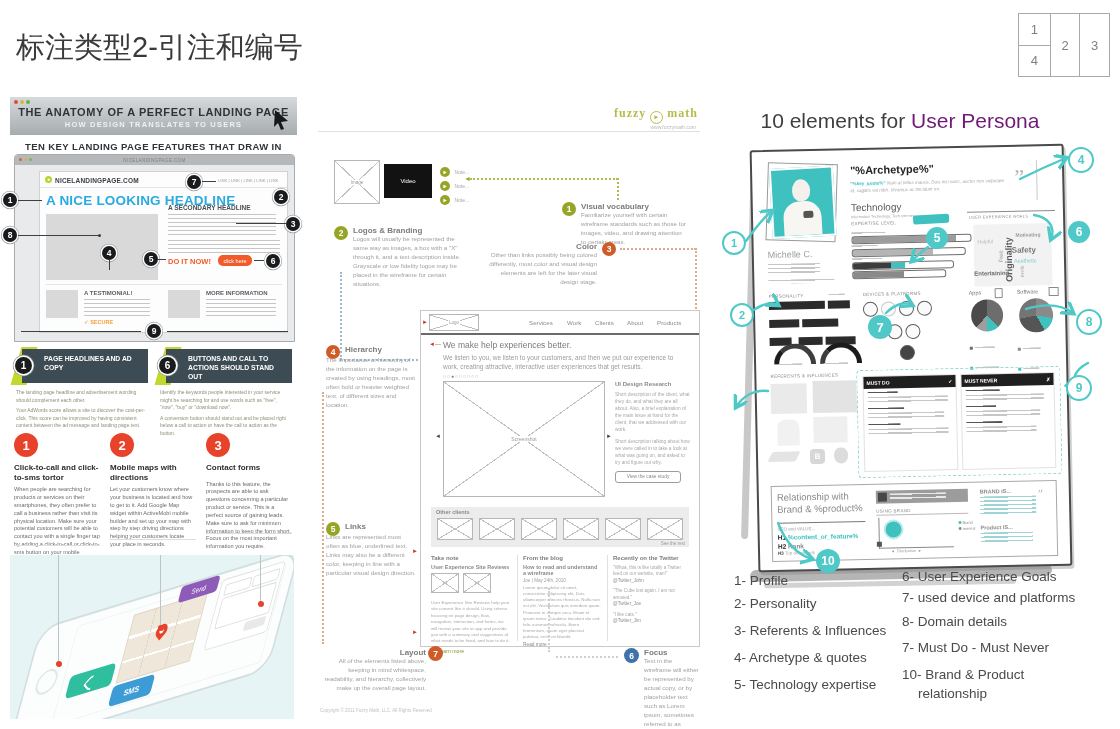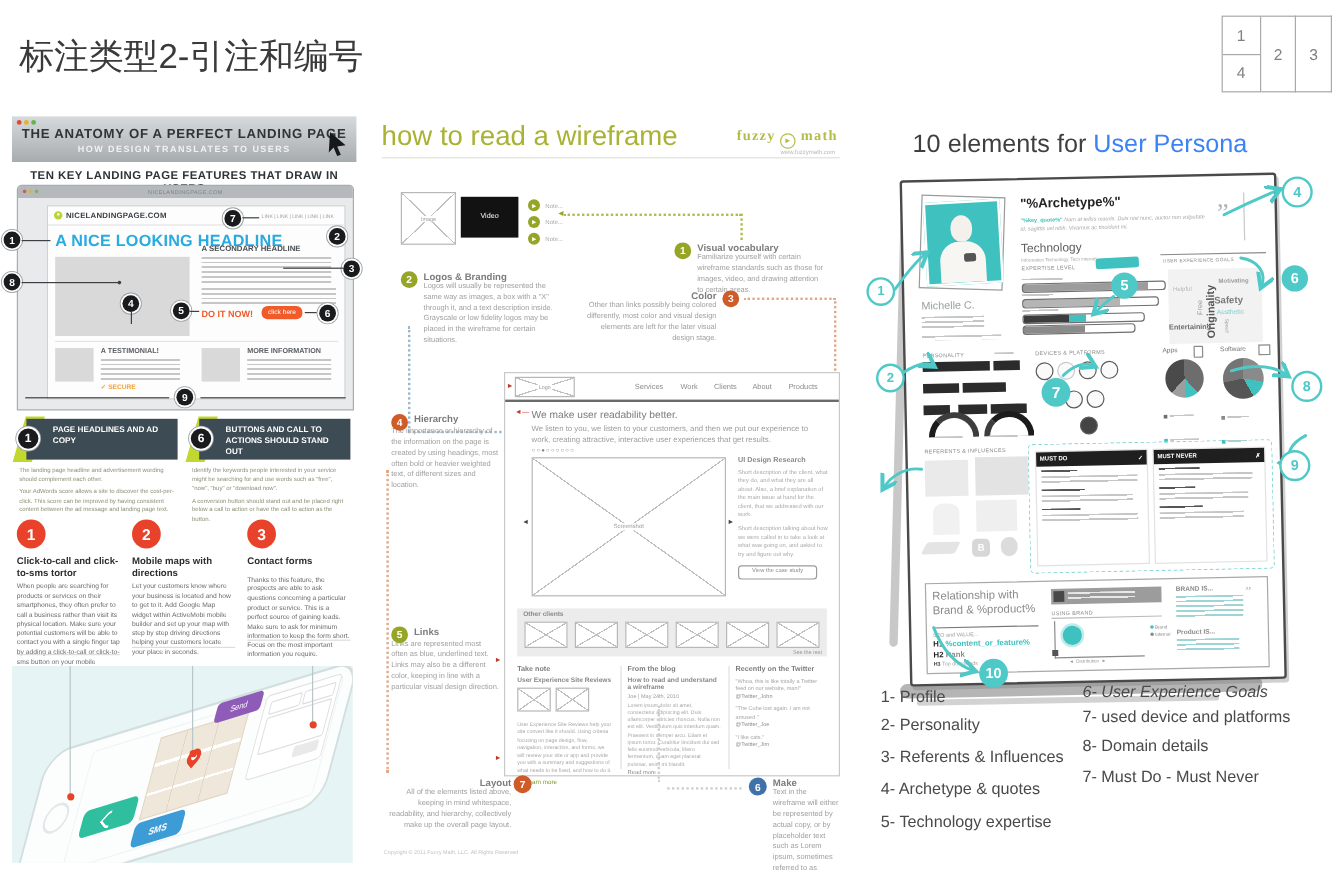--- a/index.html
+++ b/index.html
@@ -194,21 +194,20 @@
     <div class="a" style="left:48px;top:-14px;width:1px;height:122px;background:#b9c6c8;"></div>
     <span class="a" style="left:45.5px;top:106px;width:6px;height:6px;border-radius:50%;background:#e8432a;"></span>
     <div class="a" style="left:150px;top:-20px;width:1px;height:92px;background:#b9c6c8;"></div>
     <span class="a" style="left:147.5px;top:70px;width:6px;height:6px;border-radius:50%;background:#e8432a;"></span>
     <div class="a" style="left:250px;top:-26px;width:1px;height:74px;background:#b9c6c8;"></div>
     <span class="a" style="left:247.5px;top:46px;width:6px;height:6px;border-radius:50%;background:#e8432a;"></span>
   </div>
 </div>
 
 <div class="a" style="left:318px;top:100px;width:382px;height:629px;">
-  <div class="a" style="left:0;top:0;font-size:23px;color:#a9b233;">how to read a wireframe</div>
   <div class="a" style="left:0;top:31px;width:382px;border-top:1px solid #e0e0d8;"></div>
   <div class="a" style="right:2px;top:6px;font-family:'Liberation Serif',serif;font-size:12px;color:#b6bc4a;font-weight:bold;letter-spacing:1px;">
     <span>fuzzy</span>
     <span class="a" style="position:static;display:inline-block;width:11px;height:11px;border:1.5px solid #b6bc4a;border-radius:50%;text-align:center;line-height:11px;font-size:7px;vertical-align:-2px;">▸</span>
     <span>math</span>
   </div>
   <div class="a" style="right:4px;top:24px;font-size:5px;color:#b9b9b9;">www.fuzzymath.com</div>
 
   <div class="a xbox flex" style="left:16px;top:60px;width:44px;height:42px;justify-content:center;">
     <span style="font-size:4.5px;color:#9a9a9a;background:#fff;padding:0 1px;">Image</span>
@@ -275,21 +274,21 @@
         <span style="font-size:4.5px;color:#9a9a9a;background:#fff;padding:0 1px;">Logo</span>
         </div>
       <span class="a rmark" style="left:1px;top:8px;">►</span>
       <span class="a" style="left:108px;top:8px;font-size:6.2px;color:#8c8c8c;">Services</span>
       <span class="a" style="left:146px;top:8px;font-size:6.2px;color:#8c8c8c;">Work</span>
       <span class="a" style="left:174px;top:8px;font-size:6.2px;color:#8c8c8c;">Clients</span>
       <span class="a" style="left:206px;top:8px;font-size:6.2px;color:#8c8c8c;">About</span>
       <span class="a" style="left:236px;top:8px;font-size:6.2px;color:#8c8c8c;">Products</span>
     </div>
     <span class="a rmark" style="left:8px;top:30px;">◄—</span>
-    <div class="a" style="left:22px;top:29px;font-size:8.5px;color:#7a7a7a;">We make user readability better.</div>
+    <div class="a" style="left:22px;top:29px;font-size:8.5px;color:#7a7a7a;">We make help experiences better.</div>
     <div class="a" style="left:22px;top:42px;width:242px;font-size:6.5px;line-height:1.45;color:#9c9c9c;">We listen to you, we listen to your customers, and then we put our experience to work, creating attractive, interactive user experiences that get results.</div>
     <div class="a" style="left:22px;top:62px;font-size:5px;letter-spacing:1px;color:#888;">○○●○○○○○○</div>
     <div class="a xbox flex" style="left:22px;top:70px;width:160px;height:114px;justify-content:center;">
       <span style="font-size:5px;color:#9a9a9a;background:#fff;padding:0 2px;">Screenshot</span>
       </div>
     <span class="a" style="left:14px;top:122px;font-size:6px;color:#444;">◄</span>
     <span class="a" style="left:185px;top:122px;font-size:6px;color:#444;">►</span>
     <div class="a" style="left:194px;top:70px;width:76px;">
       <div style="font-size:6px;font-weight:bold;color:#8a8a8a;">UI Design Research</div>
       <div style="font-size:4.8px;line-height:1.45;color:#a8a8a8;margin-top:5px;">Short description of the client, what they do, and what they are all about. Also, a brief explanation of the main issue at hand for the client, that we addressed with our work.</div>
@@ -343,29 +342,29 @@
   <div class="a" style="left:0px;top:548px;width:108px;text-align:right;">
     <span class="wco o a" style="left:110px;top:-2px;width:15px;height:15px;">7</span>
     <div class="wtitle">Layout</div>
     <div class="wbody">All of the elements listed above, keeping in mind whitespace, readability, and hierarchy, collectively make up the overall page layout.</div>
   </div>
 
   <div class="a dotgv" style="left:230px;top:488px;height:64px;border-left-color:#cfcfcf;"></div>
   <div class="a dotg" style="left:238px;top:556px;width:62px;border-top-color:#cfcfcf;"></div>
   <div class="a" style="left:306px;top:548px;width:76px;">
     <span class="wco b a" style="left:0;top:0;width:15px;height:15px;">6</span>
-    <div class="wtitle" style="margin-left:20px;">Make</div>
+    <div class="wtitle" style="margin-left:20px;">Focus</div>
     <div class="wbody" style="margin-left:20px;">Text in the wireframe will either be represented by actual copy, or by placeholder text such as Lorem ipsum, sometimes referred to as "greeking".</div>
   </div>
   <div class="a" style="left:2px;top:608px;font-size:4.5px;color:#c2c2c2;">Copyright © 2011 Fuzzy Math, LLC. All Rights Reserved</div>
 </div>
 
 <div class="a" style="left:720px;top:105px;width:400px;height:624px;">
   <div class="a" style="left:0;top:4px;width:360px;text-align:center;font-size:21px;">
-    <span style="color:#3f3f3f;">10 elements for</span> <span style="color:#3b82f6;">User Persona</span>
+    <span style="color:#3f3f3f;">10 elements for</span> <span style="color:#701a75;">User Persona</span>
   </div>
 
   <div class="a" style="left:26px;top:56px;width:7px;height:378px;background:#c8c8c8;transform:rotate(1.5deg);border-radius:4px;"></div>
   <div class="a" style="left:30px;top:462px;width:302px;height:12px;background:#b5b5b5;border-radius:6px;transform:rotate(-1.2deg);"></div>
   <div class="a" style="left:44px;top:476px;width:252px;height:5px;background:#d2d2d2;border-radius:3px;transform:rotate(-1deg);"></div>
 
   <div class="a" style="left:34px;top:42px;width:310px;height:418px;background:#fff;border:2.5px solid #4a4a4a;border-radius:3px;transform:rotate(-1.2deg);box-shadow:2px 3px 0 rgba(120,120,120,.35);">
 
     <div class="a" style="left:14px;top:12px;width:68px;height:76px;background:#fff;border:1.5px solid #9a9a9a;transform:rotate(3deg);"></div>
     <div class="a" style="left:18px;top:16px;width:60px;height:66px;background:#3fc1c0;border:2px solid #fff;transform:rotate(-2deg);overflow:hidden;">
@@ -550,18 +549,19 @@
   <div class="a tnum" style="left:96px;top:444px;width:24px;height:24px;font-size:12px;">10</div>
 
   <div class="a" style="left:14px;top:468px;width:160px;">
     <div class="lst">1- Profile</div>
     <div class="lst" style="margin-bottom:12px;">2- Personality</div>
     <div class="lst" style="margin-bottom:12px;">3- Referents &amp; Influences</div>
     <div class="lst" style="margin-bottom:12px;">4- Archetype &amp; quotes</div>
     <div class="lst">5- Technology expertise</div>
   </div>
   <div class="a" style="left:182px;top:464px;width:180px;">
-    <div class="lst" style="margin-bottom:6px;font-style:italic;">6- User Experience Goals</div>
+    <div class="lst" style="margin-bottom:6px;">6- User Experience Goals</div>
     <div class="lst" style="margin-bottom:9px;">7- used device and platforms</div>
     <div class="lst" style="margin-bottom:11px;">8- Domain details</div>
     <div class="lst" style="margin-bottom:11px;">7- Must Do - Must Never</div>
+    <div class="lst" style="width:150px;padding-left:16px;text-indent:-16px;line-height:1.4;">10- Brand &amp; Product relationship</div>
   </div>
 </div>
 
 </body></html>

